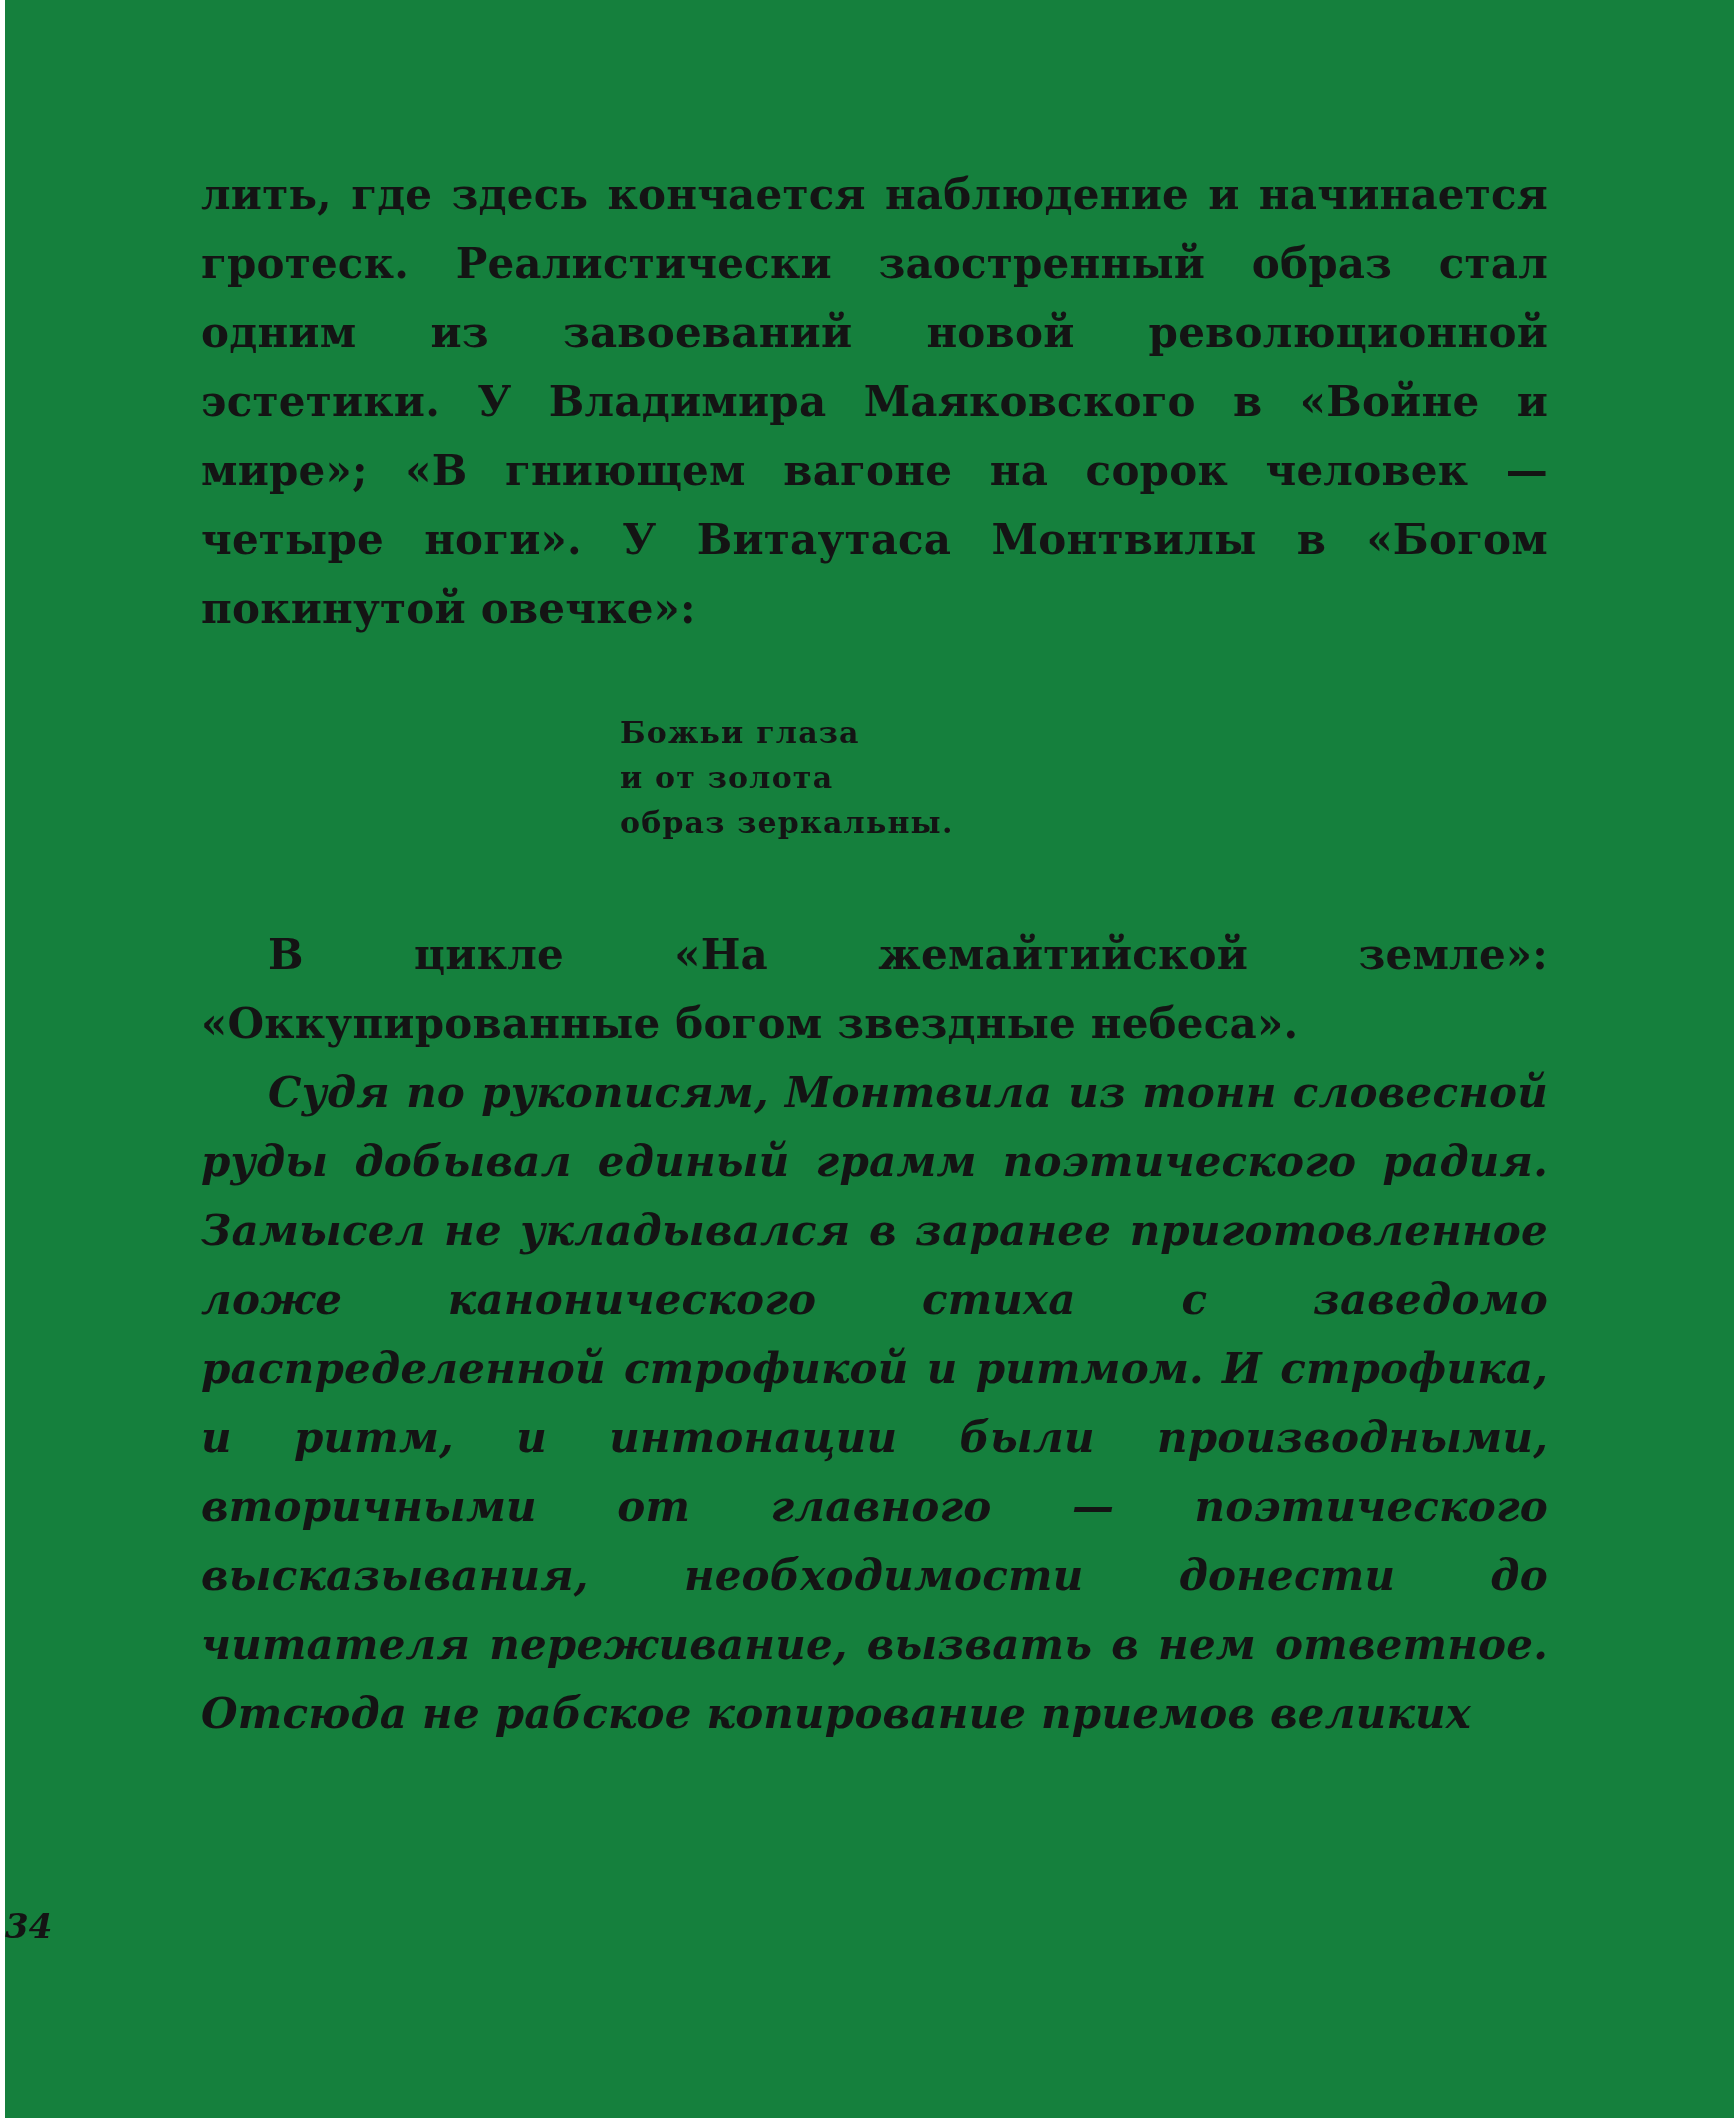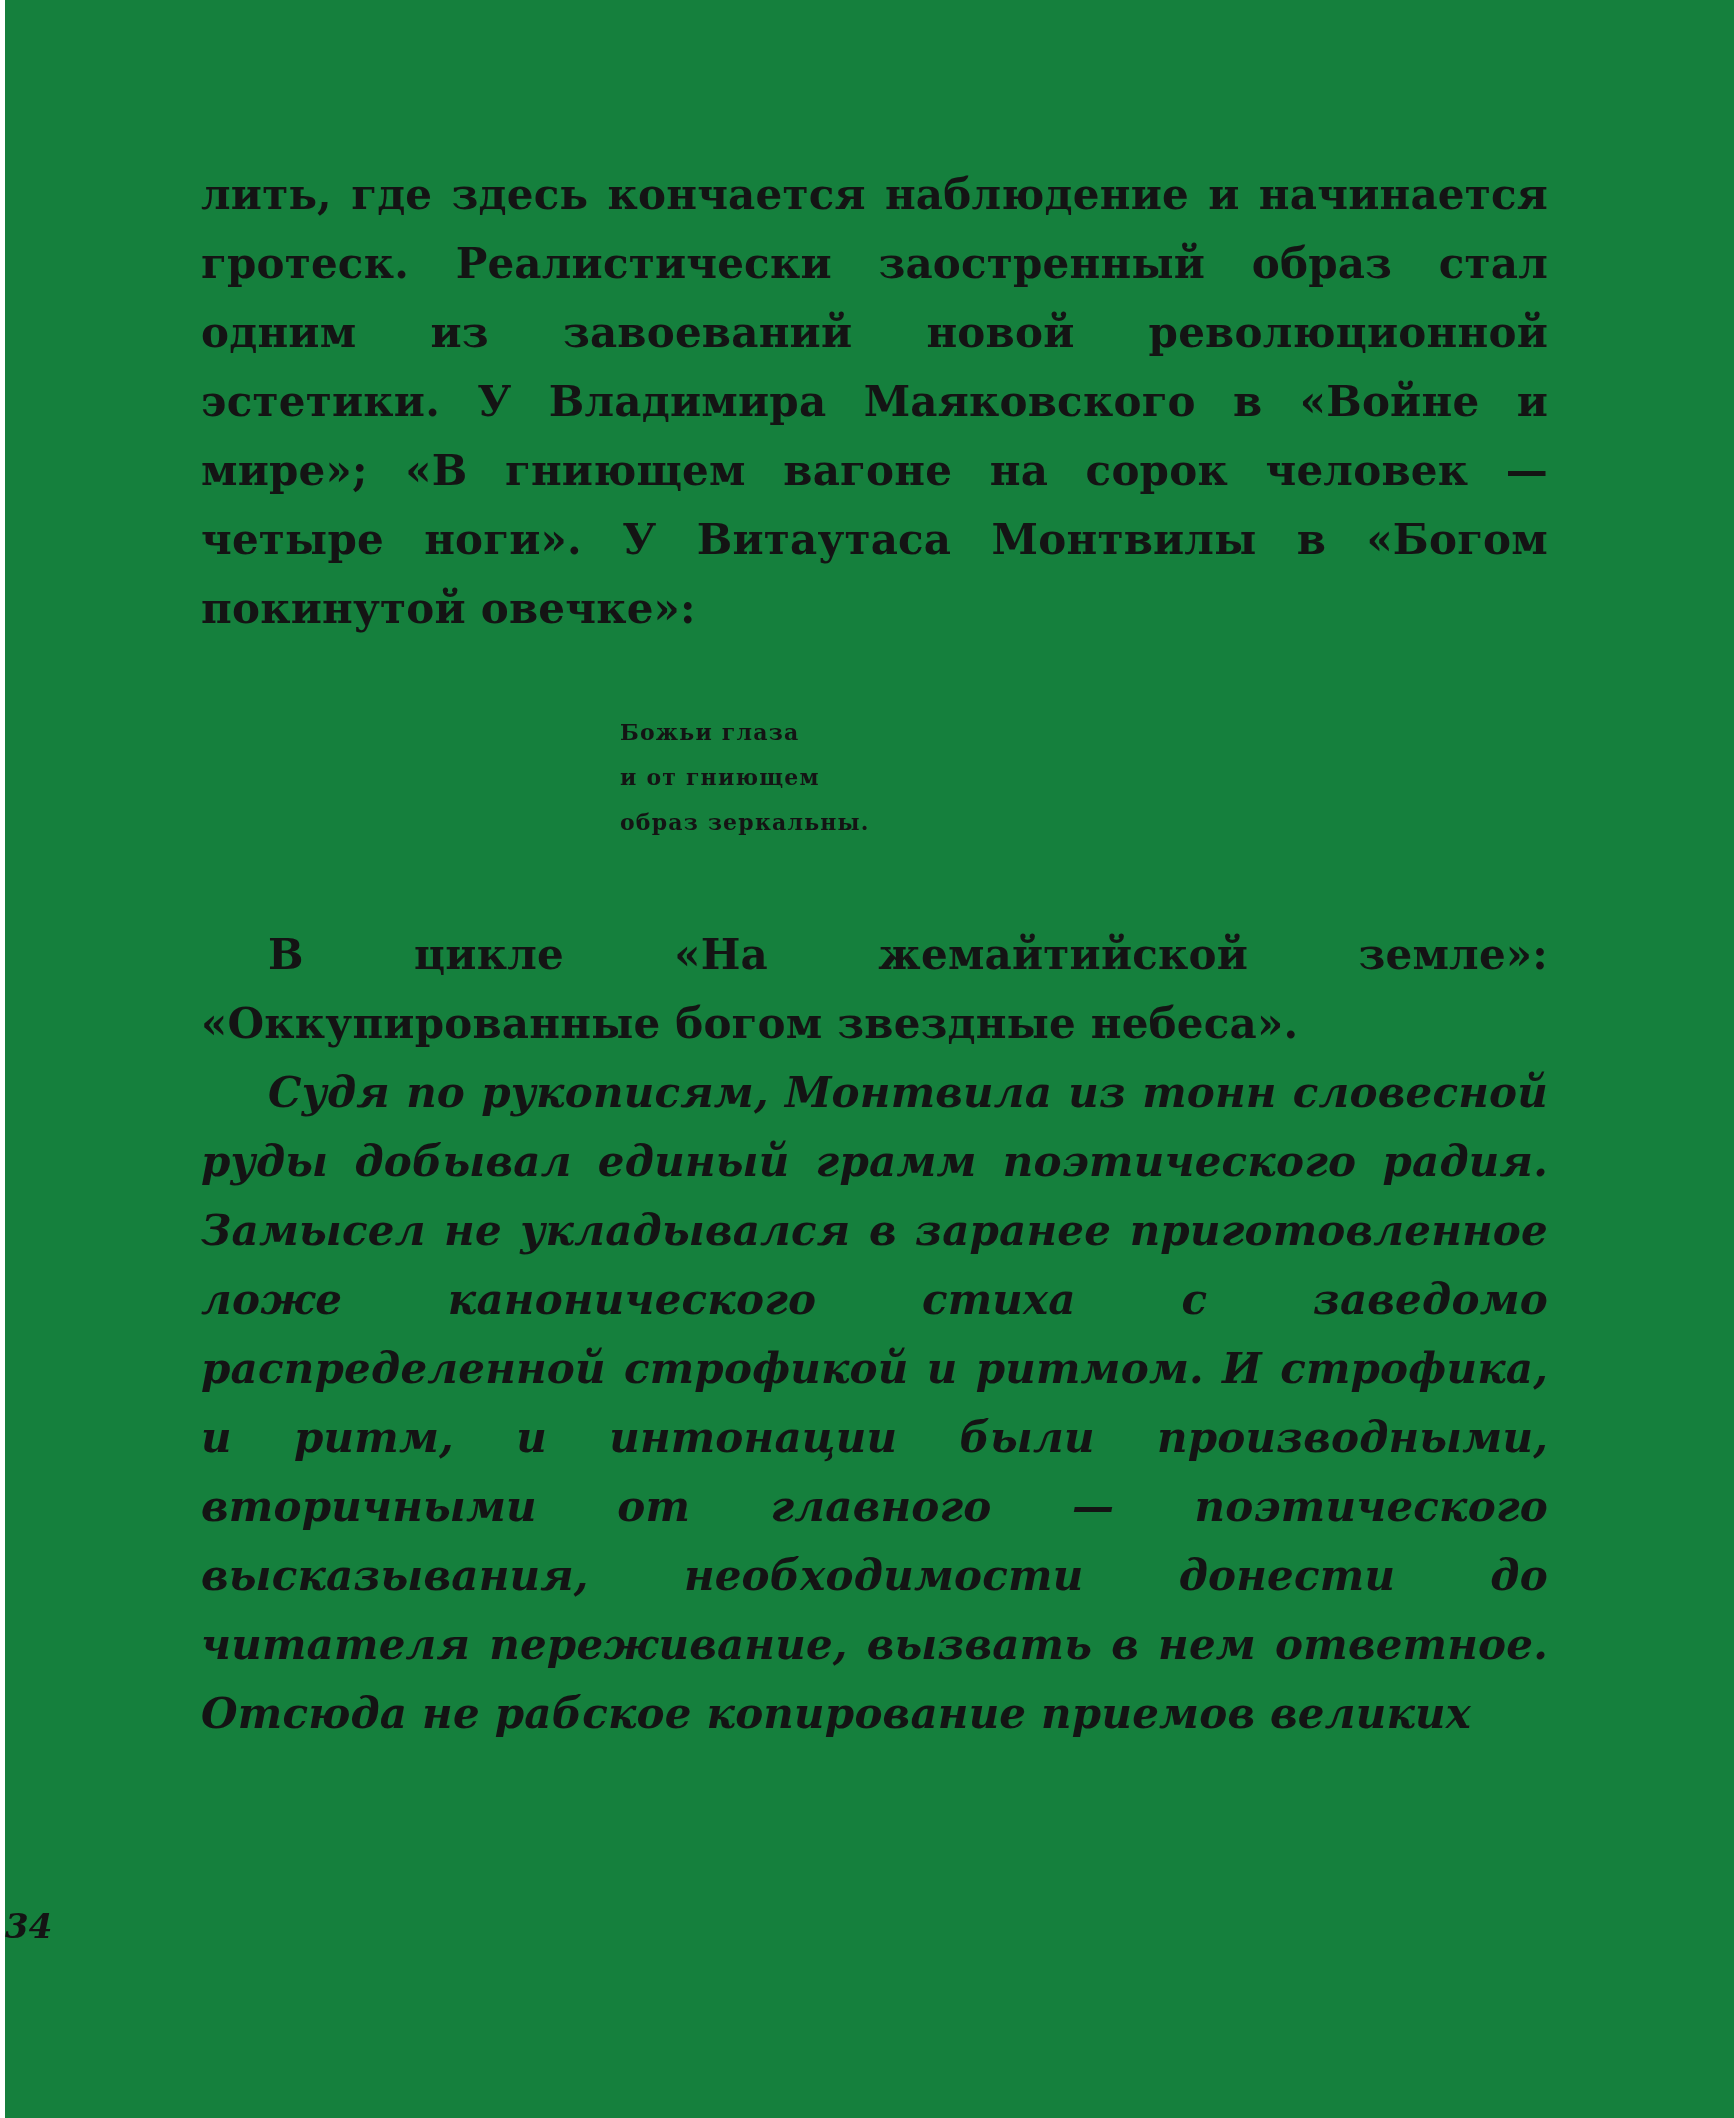--- a/index.html
+++ b/index.html
@@ -49,21 +49,21 @@
   .para-gap {
     margin-top: 9.4px;
   }
   .verse {
     margin: 67px 0 0 0;
     padding-left: 419px;
   }
   .verse-line {
     font-family: "DejaVu Serif", serif;
     font-weight: 700;
-    font-size: 22px;
+    font-size: 30px;
     line-height: 45px;
     letter-spacing: 1.2px;
     color: #141414;
     white-space: pre;
   }
   .after-verse {
     margin-top: 75px;
   }
   .page-number {
     position: absolute;
@@ -82,21 +82,21 @@
 <body>
 
 <div class="page">
 
   <div class="text-column">
 
     <p class="para">лить, где здесь кончается наблюдение и начинается гротеск. Реалистически заостренный образ стал одним из завоеваний новой революционной эстетики. У Владимира Маяковского в «Войне и мире»; «В гниющем вагоне на сорок человек — четыре ноги». У Витаутаса Монтвилы в «Богом покинутой овечке»:</p>
 
     <div class="verse">
       <div class="verse-line">Божьи глаза</div>
-      <div class="verse-line">и от гниющем</div>
+      <div class="verse-line">и от золота</div>
       <div class="verse-line">образ зеркальны.</div>
     </div>
 
     <p class="para indent after-verse">В цикле «На жемайтийской земле»: «Оккупированные богом звездные небеса».</p>
 
     <p class="para indent para-gap">Судя по рукописям, Монтвила из тонн словесной руды добывал единый грамм поэтического радия. Замысел не укладывался в заранее приготовленное ложе канонического стиха с заведомо распределенной строфикой и ритмом. И строфика, и ритм, и интонации были производными, вторичными от главного — поэтического высказывания, необходимости донести до читателя переживание, вызвать в нем ответное. Отсюда не рабское копирование приемов великих</p>
 
   </div>
 
   <div class="page-number">34</div>

